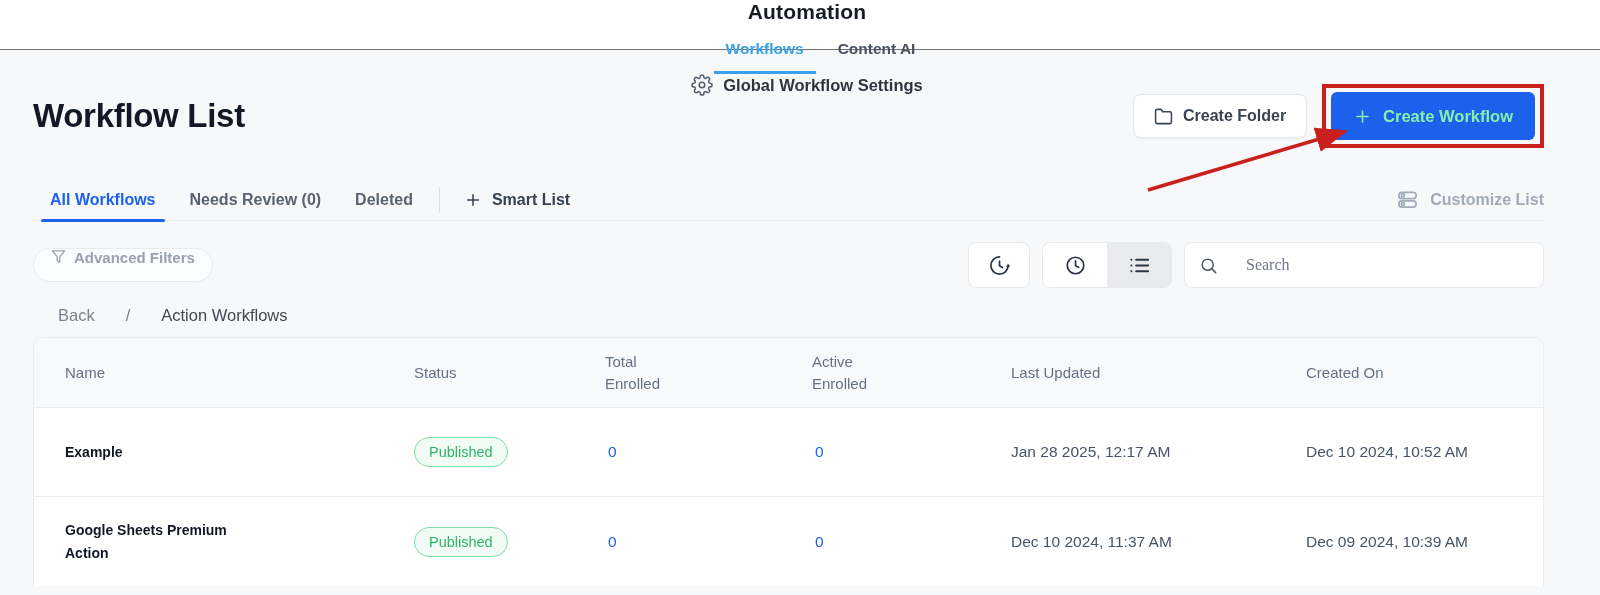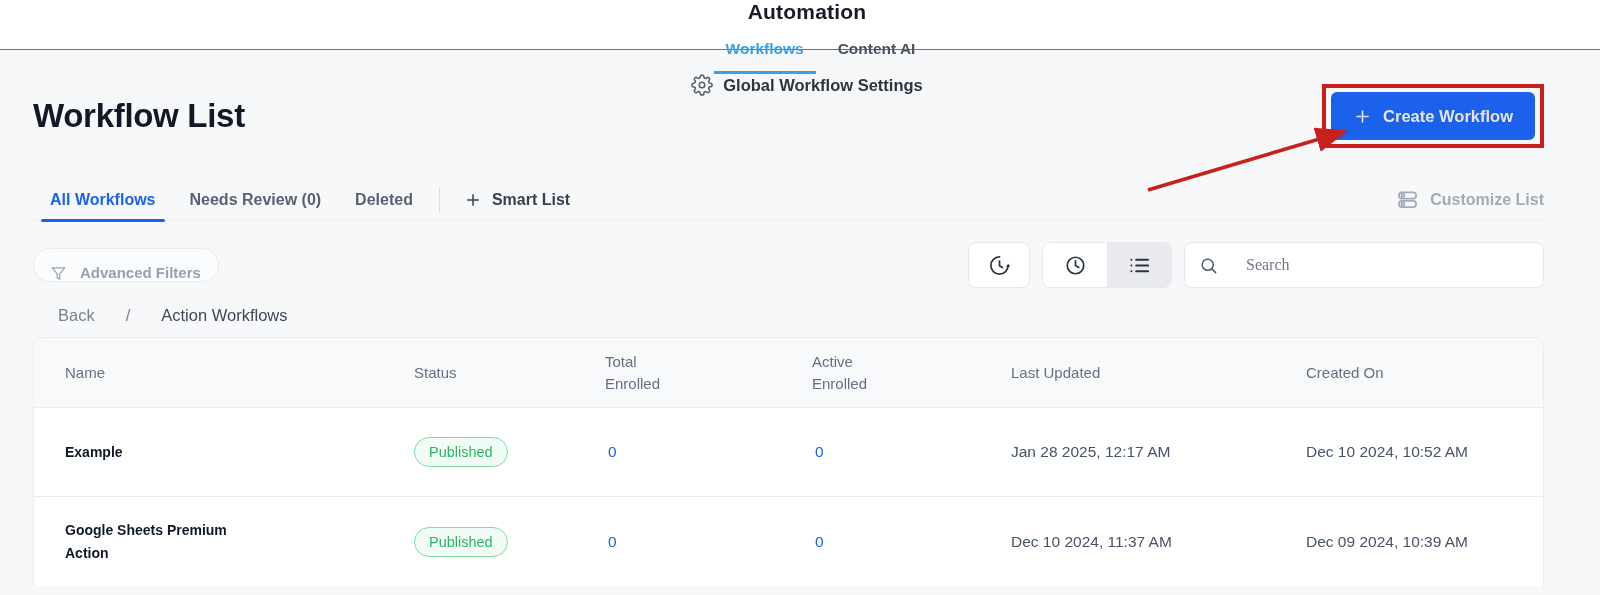--- a/index.html
+++ b/index.html
@@ -43,21 +43,21 @@
   .btn-secondary {
     display: flex; align-items: center; gap: 10px; height: 44px; padding: 0 20px;
     background: #fff; border: 1px solid #E4E7EC; border-radius: 8px;
     font-size: 16px; font-weight: 600; color: #3A4352; cursor: pointer;
     box-shadow: 0 1px 2px rgba(16,24,40,.04); margin-right: 7px;
   }
   .annotation-box { border: 4px solid #C9201E; padding: 4px 5px; }
   .btn-primary {
     display: flex; align-items: center; gap: 11px; height: 48px; padding: 0 22px;
     background: #1B61EC; border: none; border-radius: 6px;
-    font-size: 16.5px; font-weight: 600; color: #e5e5e5; cursor: pointer;
+    font-size: 16.5px; font-weight: 600; color: #86efac; cursor: pointer;
   }
 
   .annotation-arrow { position: absolute; left: 0; top: 0; pointer-events: none; z-index: 40; }
 
   
   .tabs-row {
     margin-top: 31px; display: flex; align-items: center; height: 42px;
     border-bottom: 1px solid #EEF0F3; padding-left: 17px;
   }
   .list-tab {
@@ -72,21 +72,21 @@
   .tabs-divider { width: 1px; height: 26px; background: #DDE0E5; margin: 0 24px 0 -8px; }
   .smart-list { display: flex; align-items: center; gap: 10px; font-size: 16px; font-weight: 700; color: #364152; cursor: pointer; }
   .customize-list {
     margin-left: auto; display: flex; align-items: center; gap: 11px;
     font-size: 16px; font-weight: 700; color: #A2AAB8; cursor: pointer;
   }
 
   
   .filter-row { margin-top: 21px; display: flex; align-items: center; }
   .adv-filters {
-    display: flex; align-items: flex-end; gap: 14px; height: 34px; padding: 0 17px;
+    display: flex; align-items: flex-start; gap: 8px; height: 34px; padding: 0 17px;
     border: 1px solid #E8EAEE; border-radius: 17px; background: #FBFCFD;
     font-size: 15px; font-weight: 700; color: #98A1B0; cursor: pointer;
   }
   .filter-right { margin-left: auto; display: flex; align-items: center; gap: 12px; }
   .icon-btn {
     width: 62px; height: 46px; display: flex; align-items: center; justify-content: center;
     background: #fff; border: 1px solid #E6E8EC; border-radius: 8px; color: #2A3445; cursor: pointer;
   }
   .segmented { display: flex; border: 1px solid #E6E8EC; border-radius: 8px; overflow: hidden; background: #fff; }
   .segment {
@@ -164,20 +164,28 @@
     </span>
     <span class="global-settings-label">Global Workflow Settings</span>
   </div>
 </div>
 
 <div class="page">
 
   <div class="header-row">
     <h1 class="page-title">Workflow List</h1>
     <div class="header-actions">
+      <button class="btn-secondary">
+        <span>
+          <svg width="19" height="19" viewBox="0 0 24 24" fill="none" stroke="currentColor" stroke-width="1.9" stroke-linecap="round" stroke-linejoin="round">
+            <path d="M22 19a2 2 0 0 1-2 2H4a2 2 0 0 1-2-2V5a2 2 0 0 1 2-2h5l2 3h9a2 2 0 0 1 2 2z"></path>
+          </svg>
+        </span>
+        <span>Create Folder</span>
+      </button>
       <div class="annotation-box">
         <button class="btn-primary">
           <span>
             <svg width="19" height="19" viewBox="0 0 24 24" fill="none" stroke="currentColor" stroke-width="2" stroke-linecap="round">
               <line x1="12" y1="5" x2="12" y2="19"></line>
                 <line x1="5" y1="12" x2="19" y2="12"></line>
             </svg>
           </span>
           <span>Create Workflow</span>
         </button>

